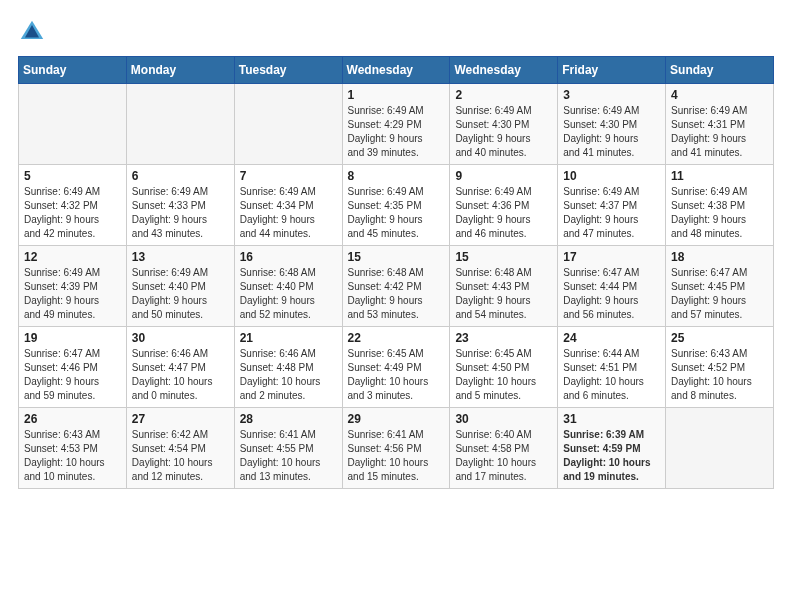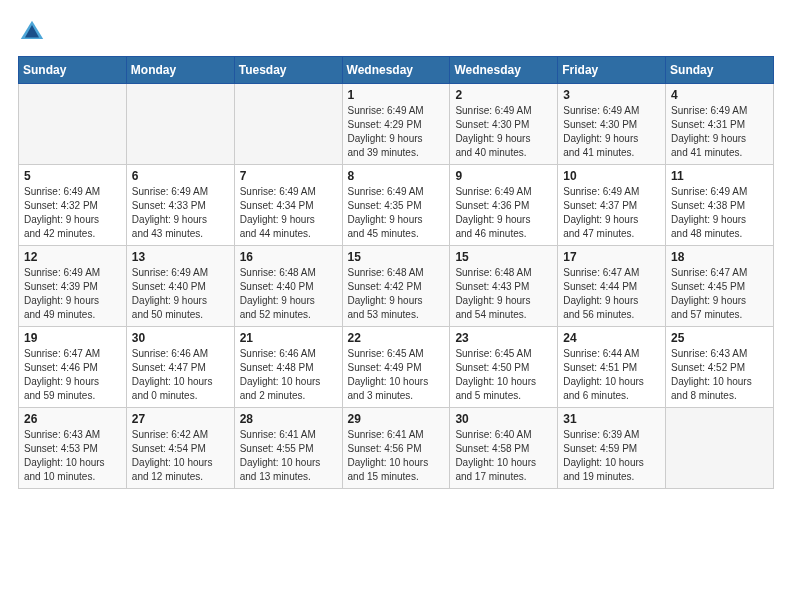--- a/index.html
+++ b/index.html
@@ -345,21 +345,21 @@
           </td>
           <td>
             <span class="day-num">30</span>
             <div class="day-detail" style="white-space: pre-line;">Sunrise: 6:40 AM
 Sunset: 4:58 PM
 Daylight: 10 hours
 and 17 minutes.</div>
           </td>
           <td>
             <span class="day-num">31</span>
-            <div class="day-detail" style="white-space: pre-line;">Sunrise: 6:39 AM
+            <div class="day-detail" style="white-space: pre-line; font-weight: bold;">Sunrise: 6:39 AM
 Sunset: 4:59 PM
 Daylight: 10 hours
 and 19 minutes.</div>
           </td>
           <td class="empty-cell"></td>
         </tr>
       </tbody>
   </table>
 </div>
 

